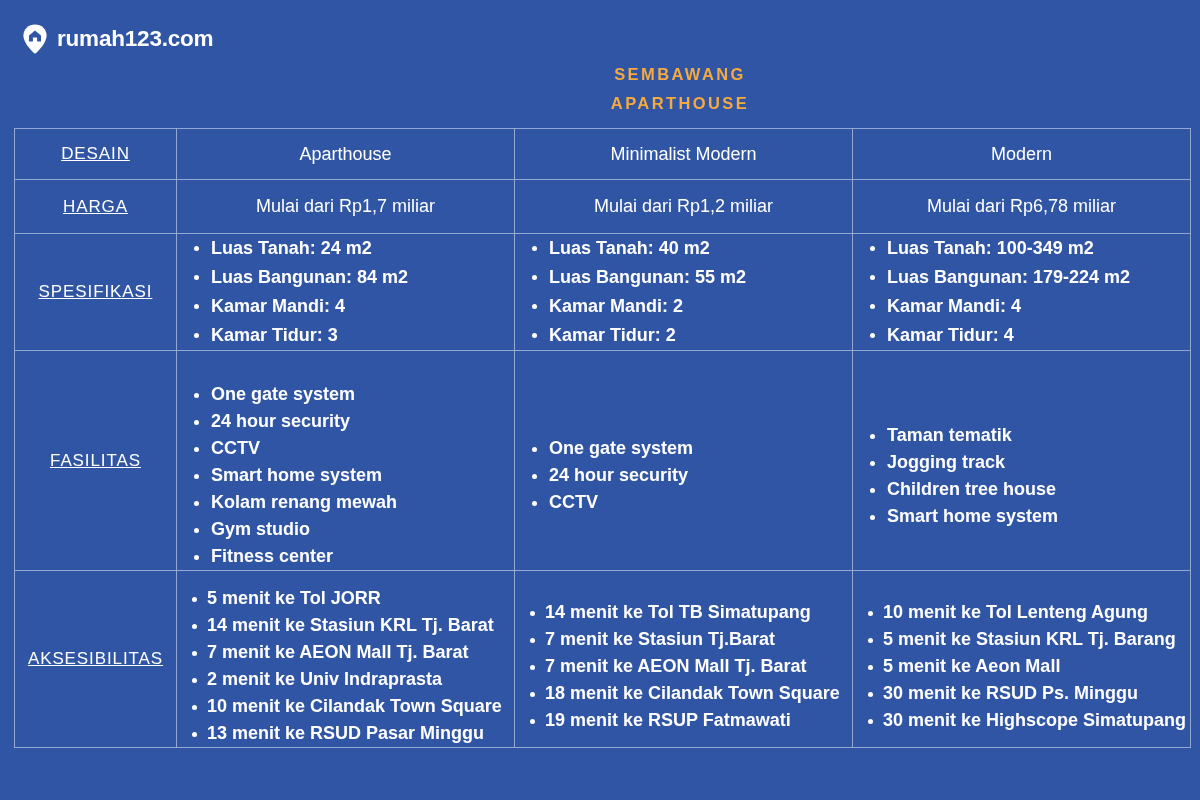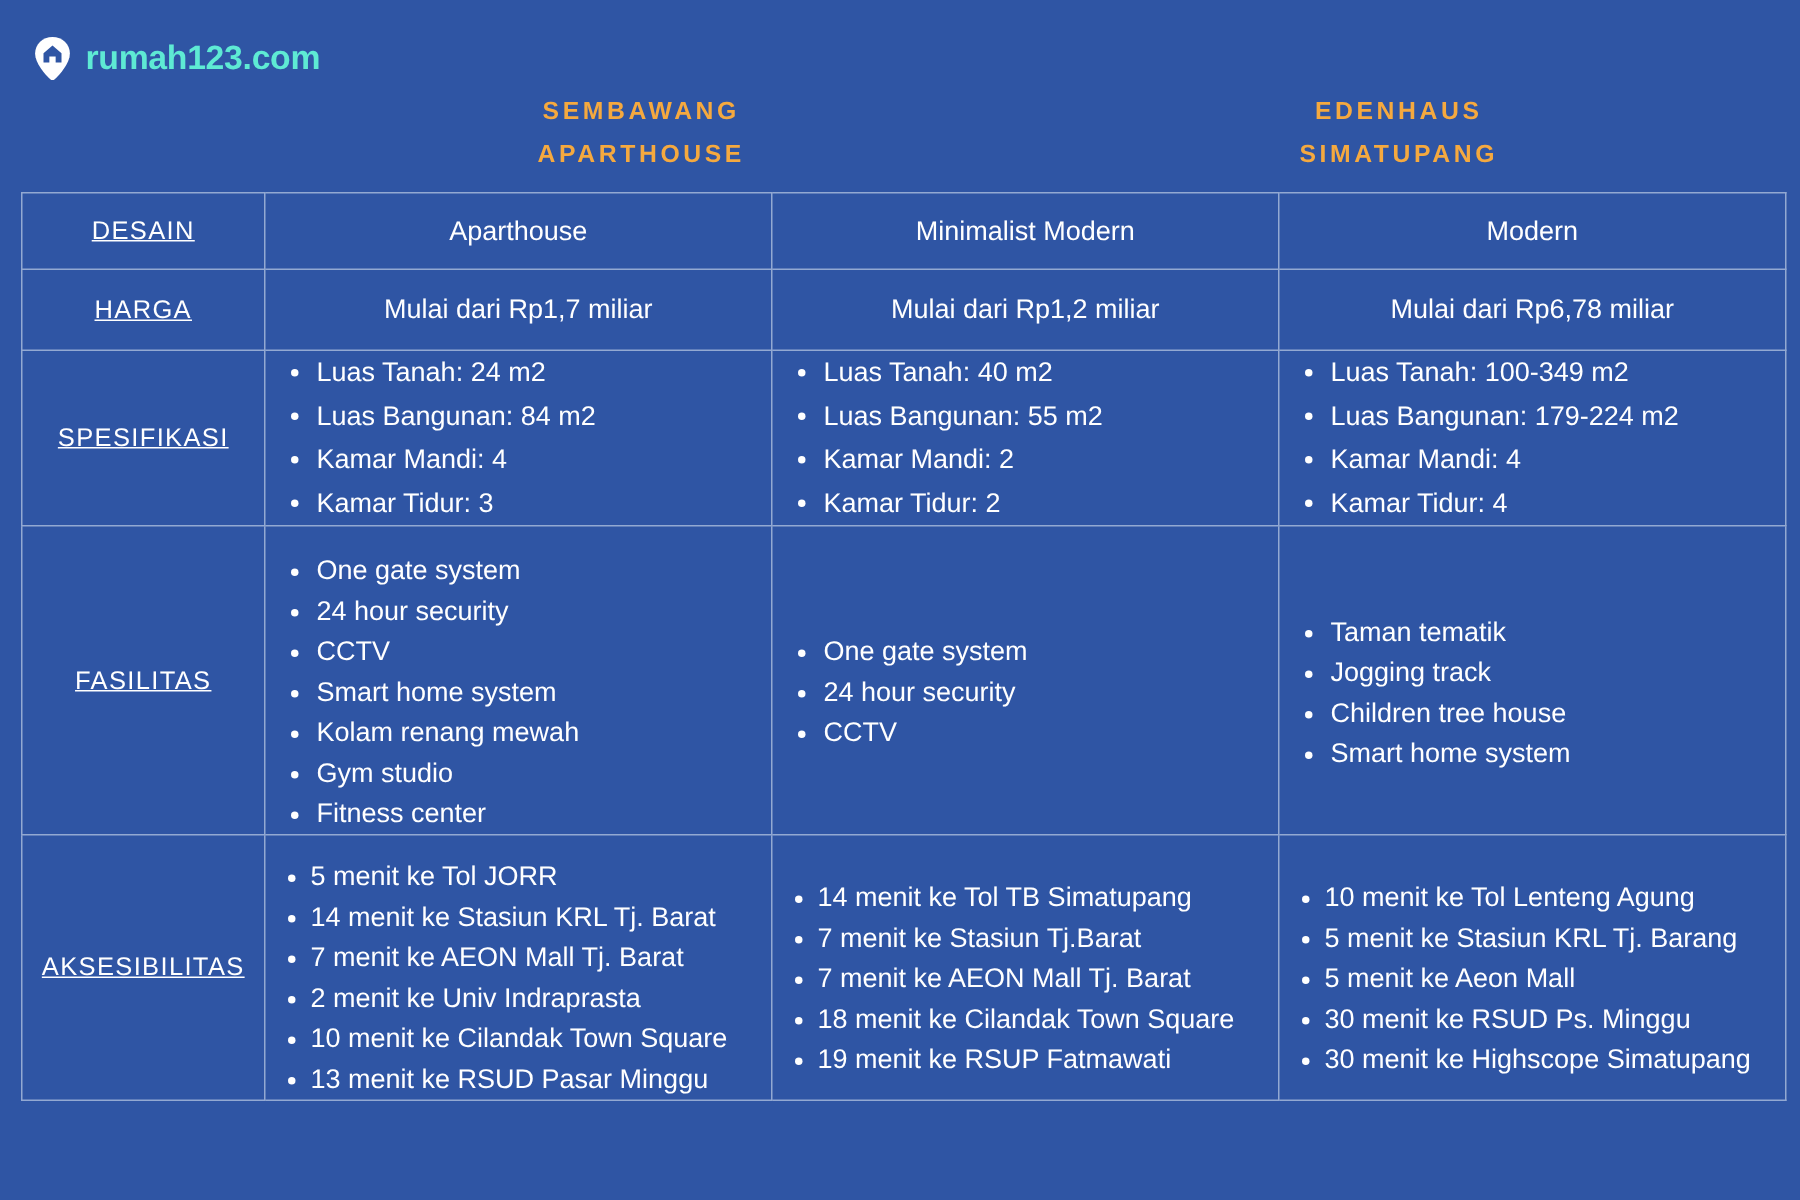--- a/index.html
+++ b/index.html
@@ -29,21 +29,21 @@
   .brand-pin {
     width: 26px;
     height: 30px;
     flex: 0 0 auto;
     display: block;
   }
   .brand-name {
     font-size: 22.5px;
     font-weight: bold;
     letter-spacing: -0.2px;
-    color: #5eead4;
+    color: #ffffff;
     white-space: nowrap;
   }
 
   
   .col-headers {
     position: absolute;
     left: 175px;
     top: 60px;
     width: 1010px;
     display: flex;
@@ -103,59 +103,56 @@
     margin: 0;
     padding: 0 0 0 34px;
     list-style: none;
   }
   ul.items li {
     position: relative;
     font-size: 18px;
     line-height: 29px;
     color: #ffffff;
     padding-left: 0;
+    font-weight: bold;
   }
   ul.items li::before {
     content: "";
     position: absolute;
     left: -17px;
     top: 12px;
     width: 5px;
     height: 5px;
     border-radius: 50%;
     background: #ffffff;
   }
   
   .r-fasilitas ul.items li,
   .r-akses ul.items li { line-height: 27px; }
-  .r-fasilitas .cell-list { padding-top: 16px; }
+  .r-fasilitas .cell-list { padding-top: 30px; }
   .r-akses .cell-list { padding-top: 14px; }
   .r-akses ul.items { padding-left: 30px; }
   .r-akses ul.items li::before { left: -15px; }
 </style>
 </head>
 <body>
 
 <div class="brand">
   <svg class="brand-pin" viewBox="0 0 26 30">
     <path d="M13 0.6 C6.4 0.6 1.4 5.5 1.4 11.6 C1.4 18.2 8.2 25.6 11.5 28.8 C12.4 29.6 13.6 29.6 14.5 28.8 C17.8 25.6 24.6 18.2 24.6 11.6 C24.6 5.5 19.6 0.6 13 0.6 Z" fill="#ffffff"></path>
     <path d="M13 6.4 L19.0 11.5 L19.0 17.6 L15.1 17.6 L15.1 13.6 L10.9 13.6 L10.9 17.6 L7.0 17.6 L7.0 11.5 Z" fill="#2f55a4"></path>
   </svg>
   <div class="brand-name">rumah123.com</div>
 </div>
 
 <div class="col-headers">
   <div class="col-header">
     <span>SEMBAWANG</span>
     <span class="line2">APARTHOUSE</span>
   </div>
-  <div class="col-header">
-    <span>EDENHAUS</span>
-    <span class="line2">SIMATUPANG</span>
-  </div>
 </div>
 
 <table class="cmp-table">
   <tbody>
     <tr class="r-desain">
       <td class="row-label">DESAIN</td>
       <td class="cell cell-center">Aparthouse</td>
       <td class="cell cell-center">Minimalist Modern</td>
       <td class="cell cell-center">Modern</td>
     </tr>

